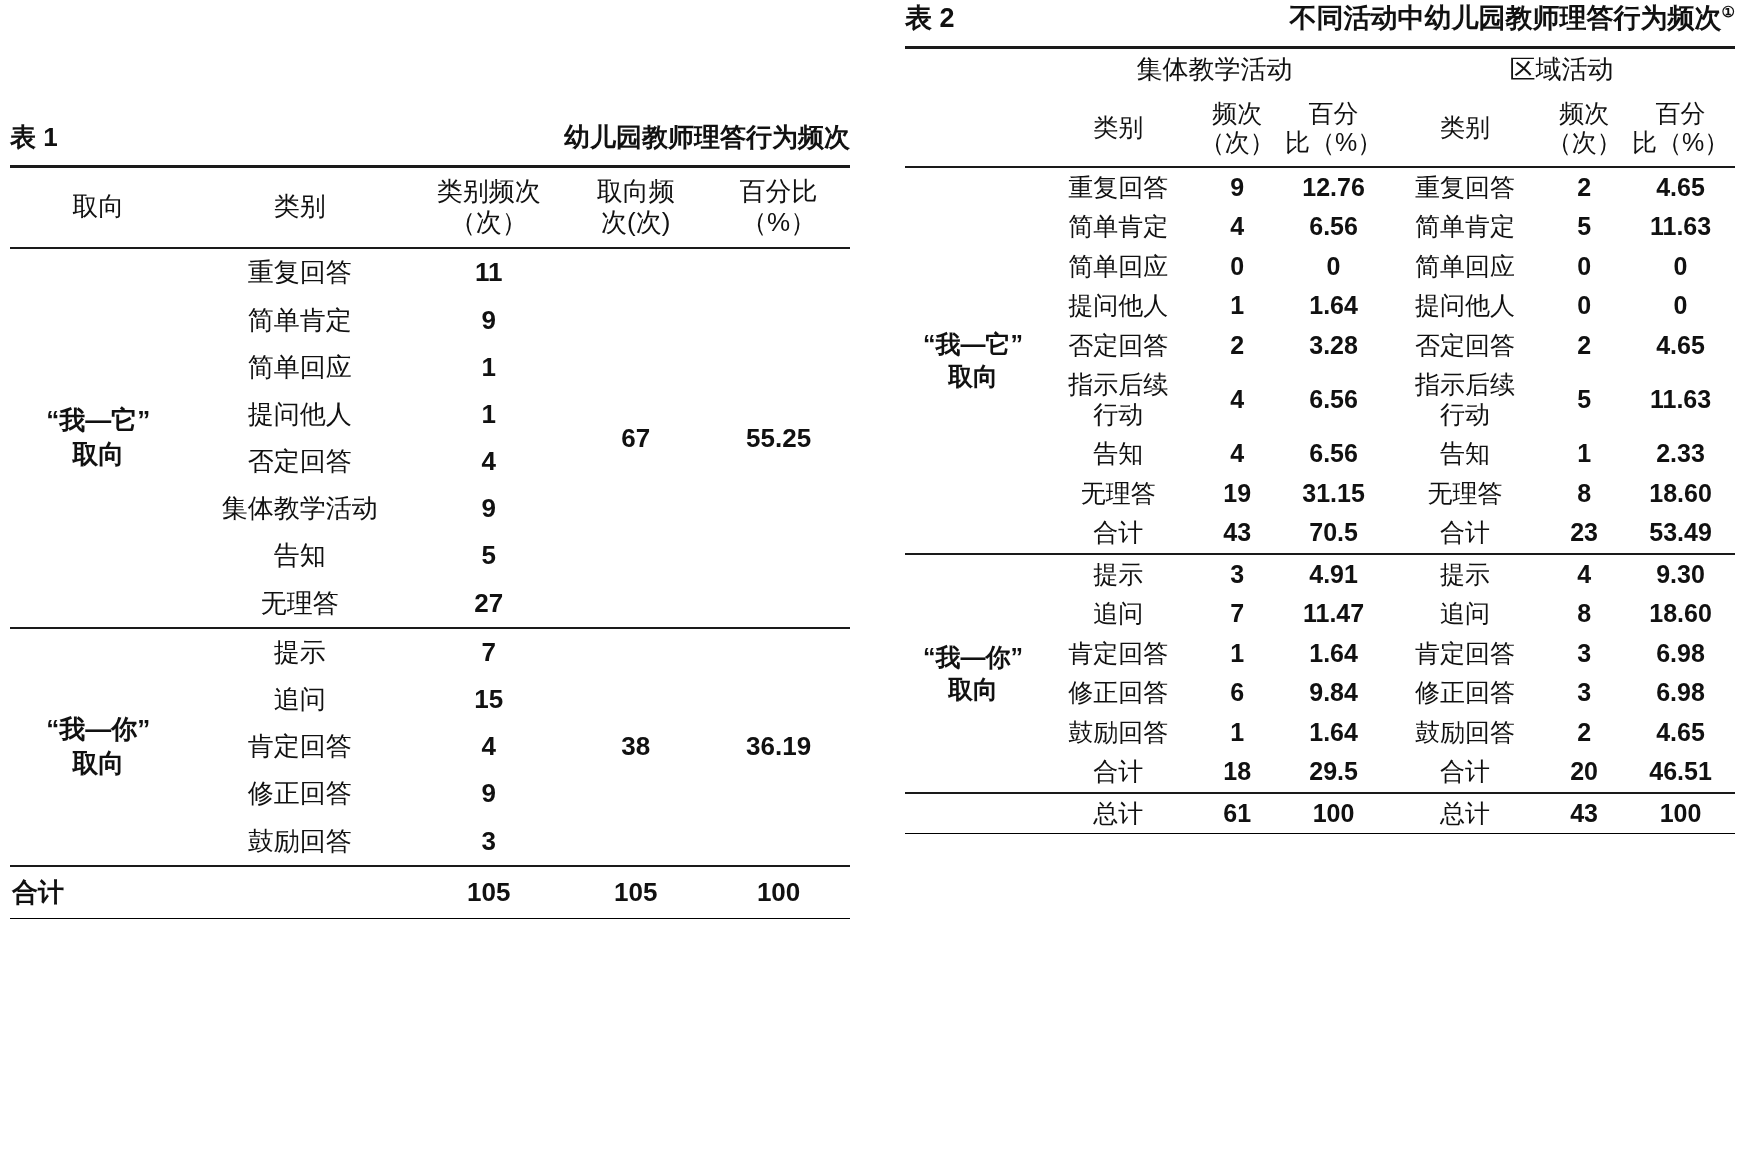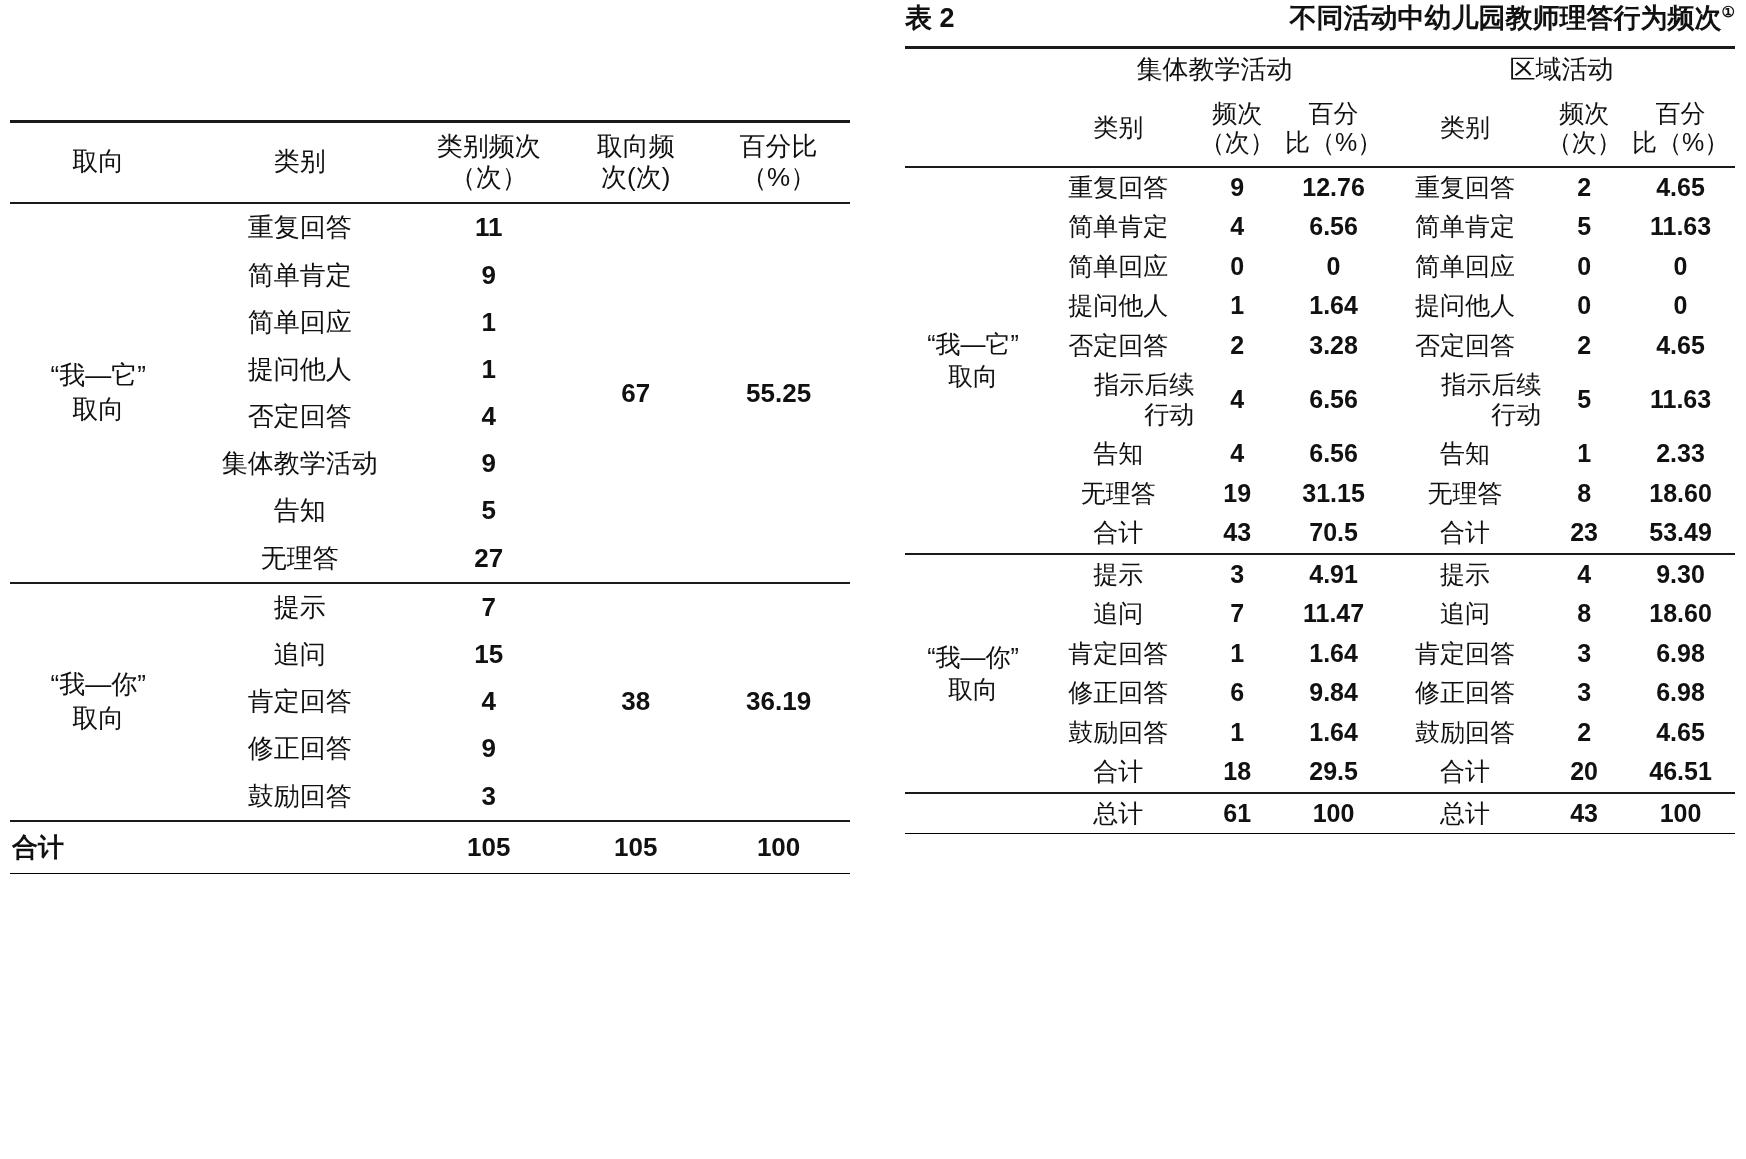--- a/index.html
+++ b/index.html
@@ -66,21 +66,21 @@
   }
   td, th {
     padding: 0;
     text-align: center;
     vertical-align: middle;
     font-weight: normal;
   }
 
   
   .rule-top td { border-top: 3px solid #1a1a1a; }
-  .rule-mid td { border-top: 2px solid #1a1a1a; }
+  .rule-mid td { border-top: 2px solid #1a1a1a; font-weight: bold; }
   .rule-bot td { border-bottom: 1px solid #000000; }
 
   
   #table1 .hdr td {
     font-size: 26px;
     line-height: 1.18;
     padding: 8px 2px 10px 2px;
   }
   #table1 td.cell {
     font-size: 26px;
@@ -113,33 +113,37 @@
     font-size: 26px;
     padding-bottom: 8px;
   }
   #table2 td.hd {
     line-height: 1.18;
     padding: 6px 1px 8px 1px;
   }
   #table2 td.orient { font-size: 25px; line-height: 1.3; }
   #table2 .t2-total td { font-weight: bold; }
   #table2 td.lbl { font-weight: normal; }
-  .two-line { line-height: 1.15; text-align: right; }
+  .two-line { line-height: 1.15; }
 
   .w-orient { width: 15%; }
   .w-cat    { width: 17%; }
   .w-freq   { width: 9%; }
   .w-pct    { width: 12%; }
 </style>
 </head>
 <body>
 
 <div class="page">
 
   <div id="table1-block">
+    <div class="tbl-caption">
+      <span class="cap-no">表 1</span>
+      <span class="cap-title">幼儿园教师理答行为频次</span>
+    </div>
 
     <table id="table1">
       <colgroup>
         <col class="c-orient">
           <col class="c-cat">
           <col class="c-catfreq">
           <col class="c-orifreq">
           <col class="c-pct">
       </colgroup>
       <tbody>

